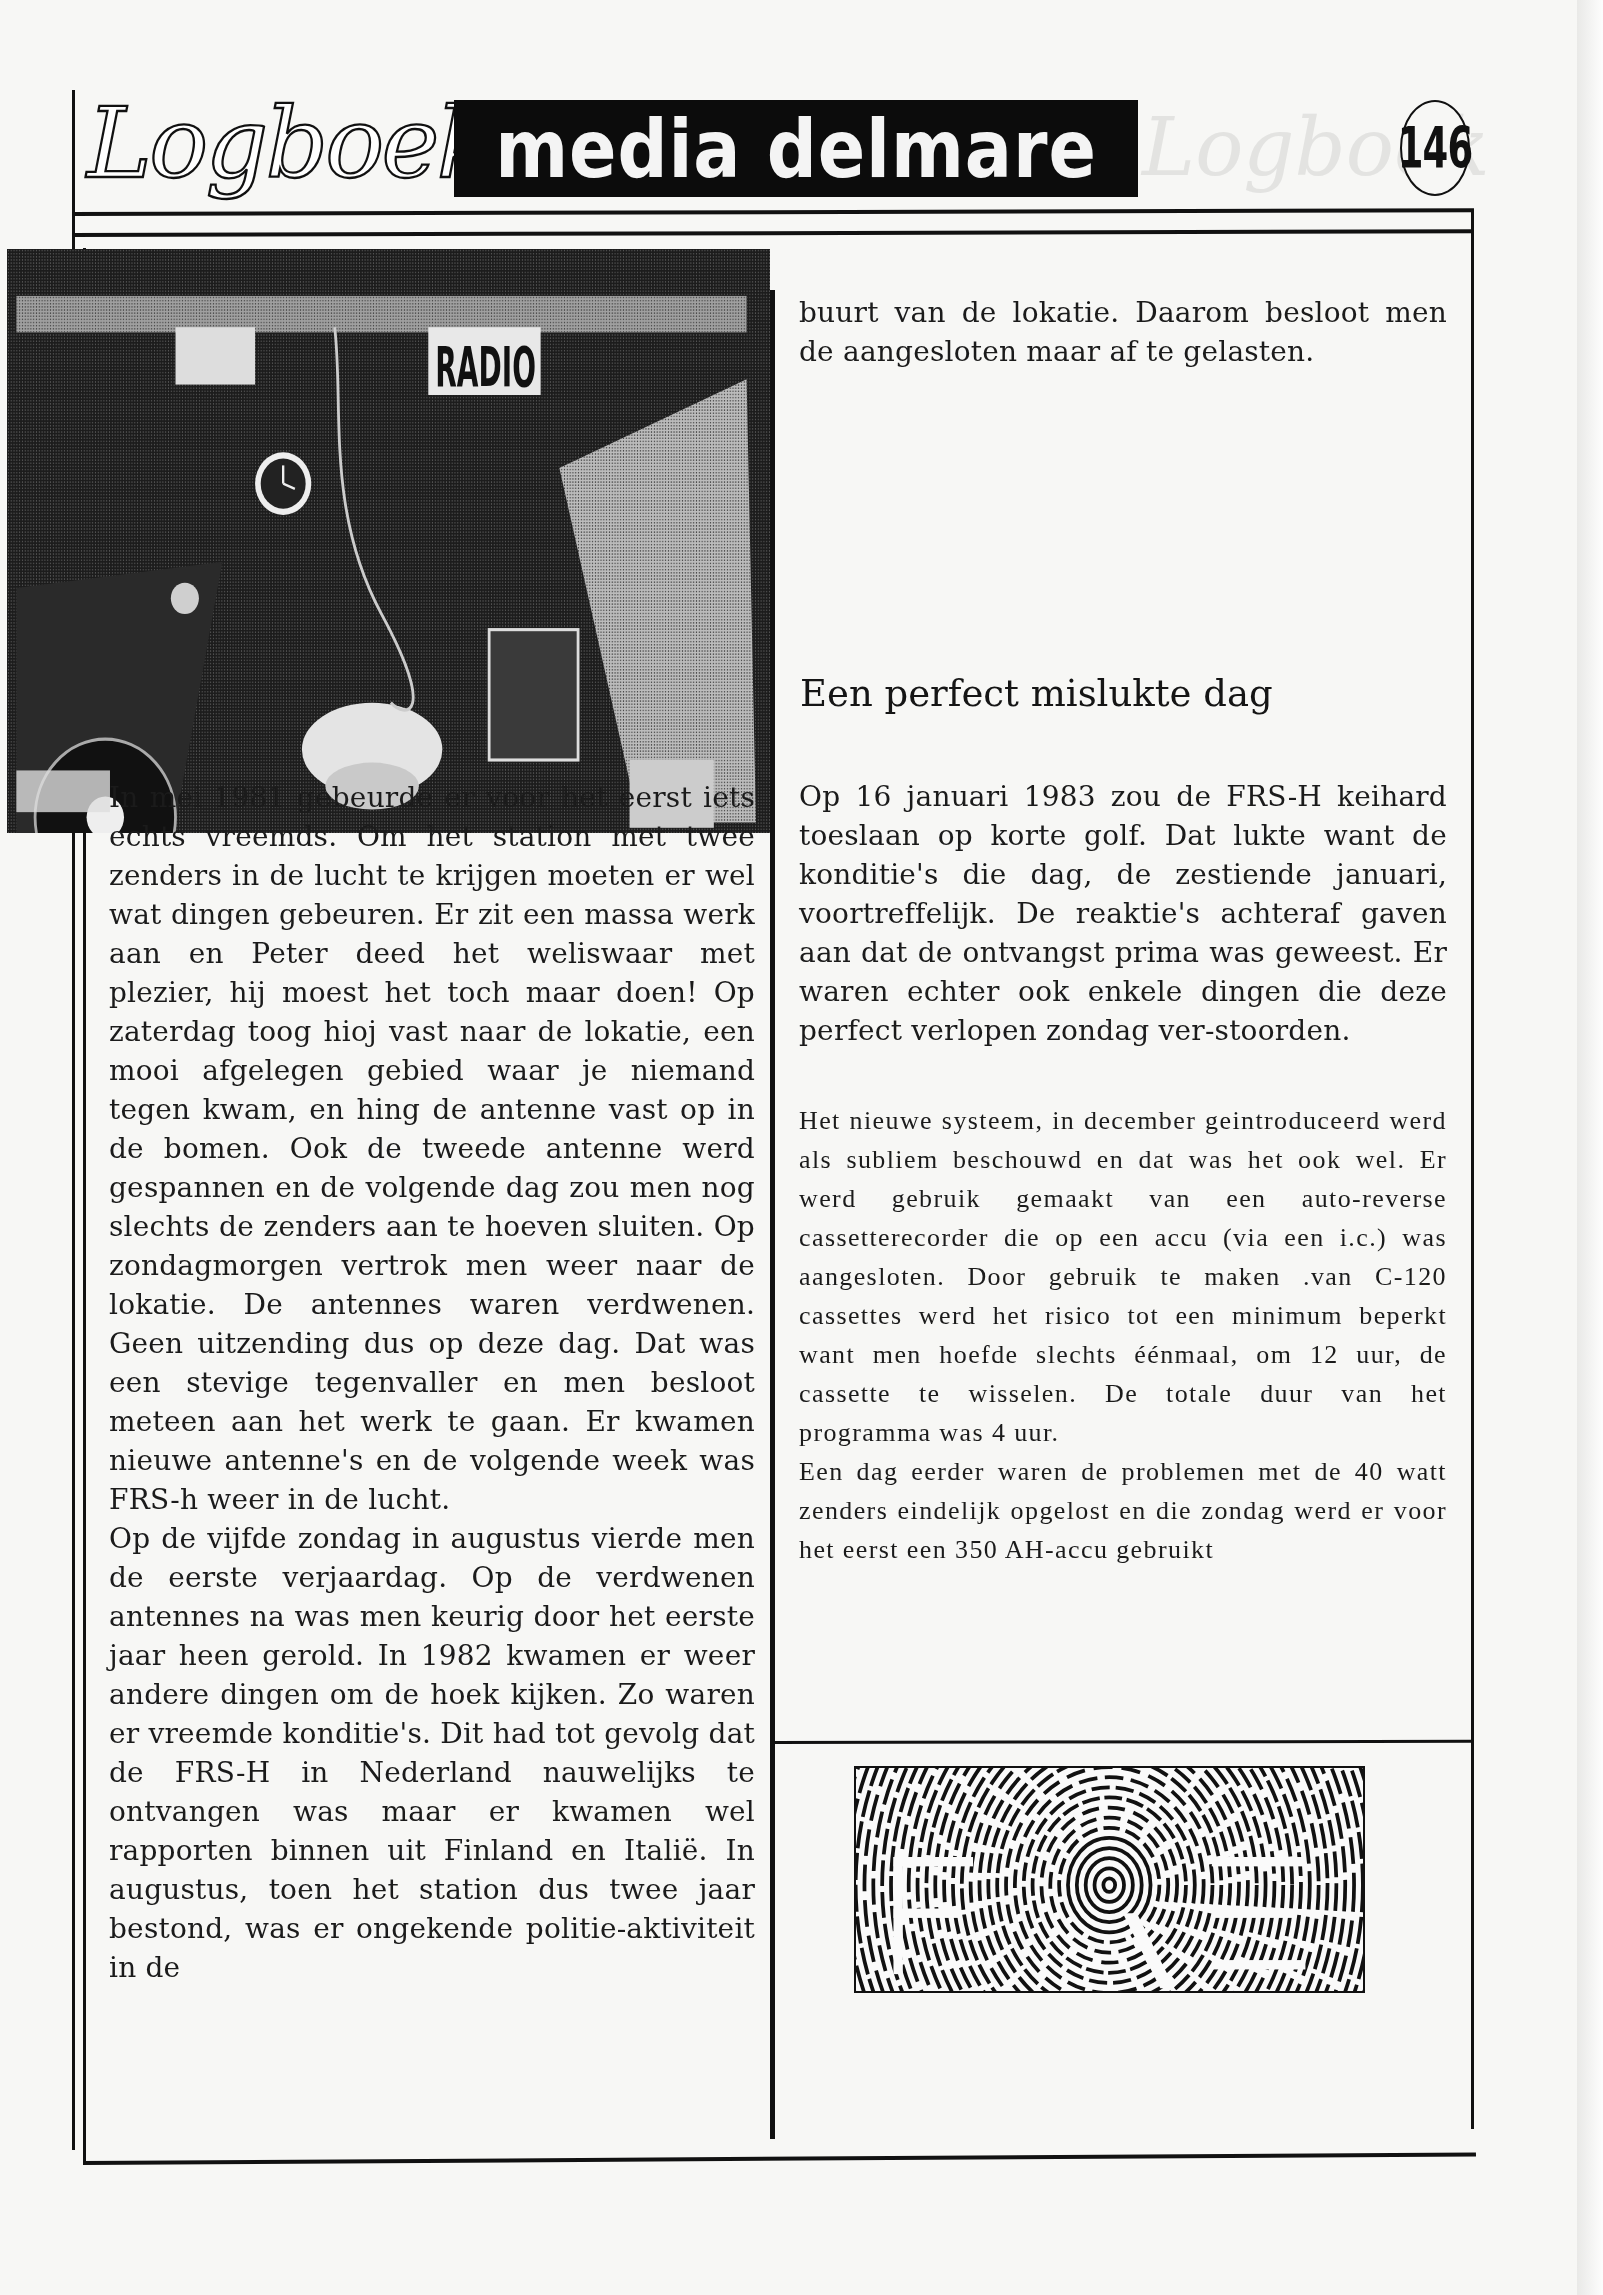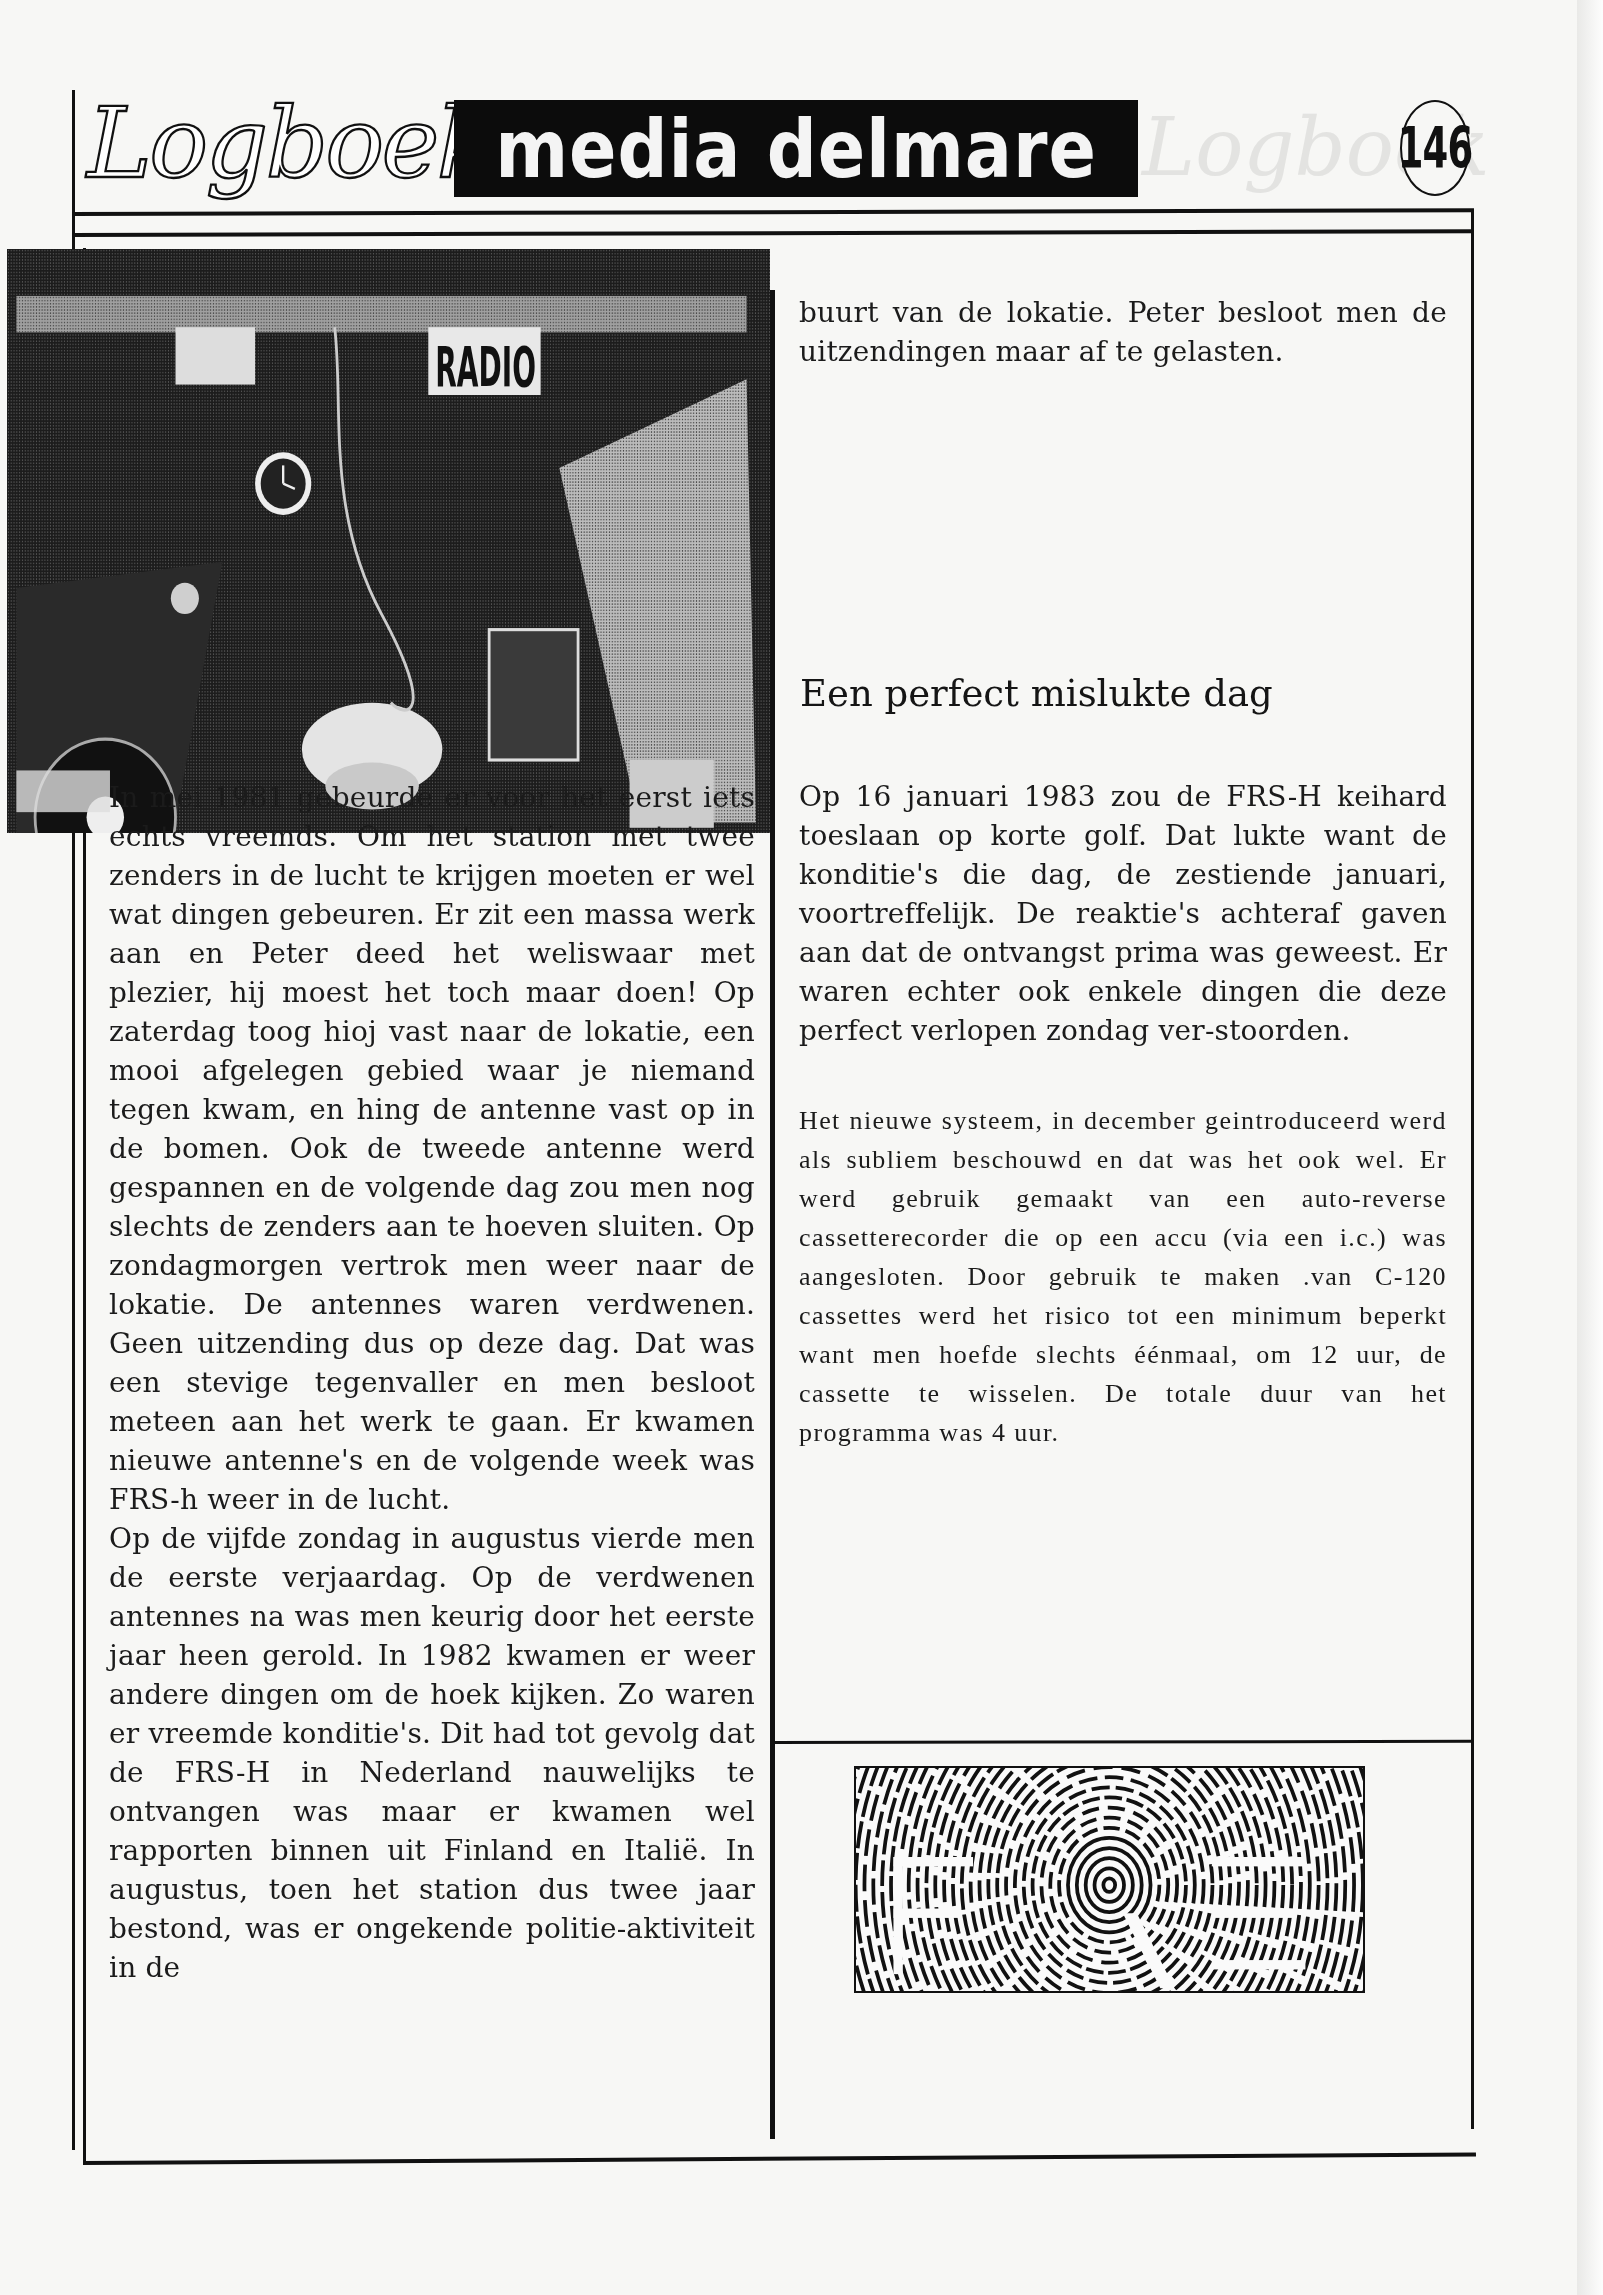--- a/index.html
+++ b/index.html
@@ -183,31 +183,32 @@
 </div>
 
 <div class="column-divider"></div>
 
 <div class="col col-left">
   <p>In mei 1981 gebeurde er voor het eerst iets echts vreemds. Om het station met twee zenders in de lucht te krijgen moeten er wel wat dingen gebeuren. Er zit een massa werk aan en Peter deed het weliswaar met plezier, hij moest het toch maar doen! Op zaterdag toog hioj vast naar de lokatie, een mooi afgelegen gebied waar je niemand tegen kwam, en hing de antenne vast op in de bomen. Ook de tweede antenne werd gespannen en de volgende dag zou men nog slechts de zenders aan te hoeven sluiten. Op zondagmorgen vertrok men weer naar de lokatie. De antennes waren verdwenen. Geen uitzending dus op deze dag. Dat was een stevige tegenvaller en men besloot meteen aan het werk te gaan. Er kwamen nieuwe antenne's en de volgende week was FRS-h weer in de lucht.</p>
   <p>Op de vijfde zondag in augustus vierde men de eerste verjaardag. Op de verdwenen antennes na was men keurig door het eerste jaar heen gerold. In 1982 kwamen er weer andere dingen om de hoek kijken. Zo waren er vreemde konditie's. Dit had tot gevolg dat de FRS-H in Nederland nauwelijks te ontvangen was maar er kwamen wel rapporten binnen uit Finland en Italië. In augustus, toen het station dus twee jaar bestond, was er ongekende politie-aktiviteit in de</p>
 </div>
 
 <div class="col col-right-top">
-  <p>buurt van de lokatie. Peter besloot men de uitzendingen maar af te gelasten.</p>
+  <p>buurt van de lokatie. Daarom besloot men de aangesloten maar af te gelasten.</p>
 </div>
 
 <div class="section-heading">Een perfect mislukte dag</div>
 
 <div class="col col-right-bottom">
   <p>Op 16 januari 1983 zou de FRS-H keihard toeslaan op korte golf. Dat lukte want de konditie's die dag, de zestiende januari, voortreffelijk. De reaktie's achteraf gaven aan dat de ontvangst prima was geweest. Er waren echter ook enkele dingen die deze perfect verlopen zondag ver-stoorden.</p>
 </div>
 
 <div class="col col-right-bottom2">
   <p>Het nieuwe systeem, in december geintroduceerd werd als subliem beschouwd en dat was het ook wel. Er werd gebruik gemaakt van een auto-reverse cassetterecorder die op een accu (via een i.c.) was aangesloten. Door gebruik te maken .van C-120 cassettes werd het risico tot een minimum beperkt want men hoefde slechts éénmaal, om 12 uur, de cassette te wisselen. De totale duur van het programma was 4 uur.</p>
+  <p>Een dag eerder waren de problemen met de 40 watt zenders eindelijk opgelost en die zondag werd er voor het eerst een 350 AH-accu gebruikt</p>
 </div>
 
 <div class="logo-divider"></div>
 
 <div class="frs-logo">
   <svg id="frs-svg" viewBox="0 0 1083 476" preserveAspectRatio="none">
     <defs>
       <clipPath id="logoClip">
           <rect x="0" y="0" width="1083" height="476"></rect>
         </clipPath>

